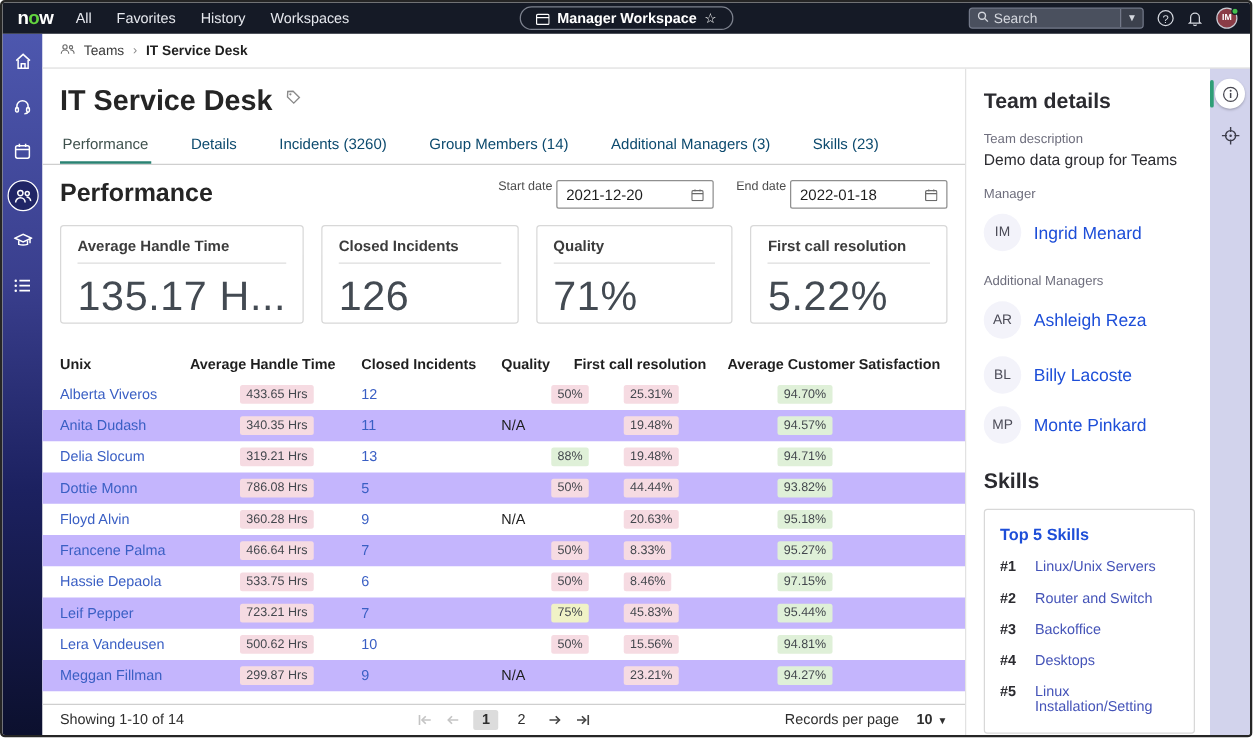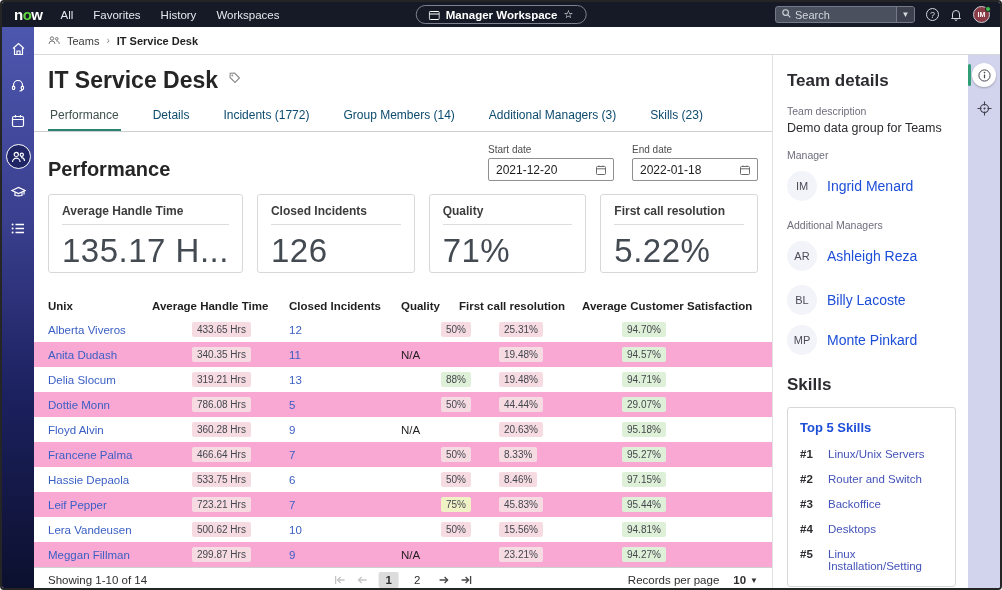--- a/index.html
+++ b/index.html
@@ -42,35 +42,35 @@
   .center-col { width:738px; flex:none; display:flex; flex-direction:column; background:#fff; }
   .page-head { padding:12px 14px 0 14px; display:flex; align-items:center; gap:9px; }
   .page-title { font-size:23px; font-weight:bold; color:#252525; }
   .tabs { display:flex; gap:30px; padding:10px 14px 0 14px; border-bottom:1px solid #cfcfcf; }
   .tab { font-size:12px; color:#0c4a6e; padding:4px 2px 7px 2px; cursor:pointer; border-bottom:2px solid transparent; }
   .tab.active { color:#3f514d; border-bottom:2px solid #2a8273; }
 
   .perf-row { display:flex; align-items:flex-end; padding:12px 14px 0 14px; }
   .perf-title { font-size:20px; font-weight:bold; color:#252525; }
   .dates { margin-left:auto; display:flex; gap:18px; }
-  .date-group { display:flex; flex-direction:column; gap:3px; }
+  .date-group { display:flex; flex-direction:row; gap:3px; }
   .date-label { font-size:10px; color:#4d4d4d; }
   .date-input { width:126px; height:23px; border:1px solid #8f8f8f; border-radius:2px; display:flex; align-items:center; padding:0 7px; font-size:12px; color:#1c1c1c; justify-content:space-between; background:#fff; }
   .date-input svg { display:block; }
 
   .kpi-row { display:flex; gap:14px; padding:13px 14px 0 14px; }
   .kpi-card { flex:1; border:1px solid #d8d8d8; border-radius:3px; padding:9px 13px 10px 13px; height:79px; background:#fff; }
   .kpi-label { font-size:12px; color:#3c3c3c; font-weight:bold; padding-bottom:6px; border-bottom:1px solid #ddd; }
   .kpi-value { font-size:33px; color:#434a52; font-weight:normal; margin-top:7px; letter-spacing:0.5px; white-space:nowrap; overflow:hidden; }
 
   
   .grid-table { margin-top:22px; font-size:11.5px; }
   .t-row { display:grid; grid-template-columns:104px 137px 112px 58px 123px 1fr; padding:0 0 0 14px; align-items:center; min-height:25px; }
   .t-head { font-weight:bold; color:#1f1f1f; min-height:22px; }
-  .t-row.shade { background:#f9a8d4; }
+  .t-row.shade { background:#c4b5fd; }
   .cell-link { color:#3a5fc4; cursor:pointer; text-decoration:none; }
   .badge { display:inline-block; font-size:10px; color:#43474d; padding:2px 5px; border-radius:2px;margin-left:40px; }
   .badge.pink { background:#f6dbe2; }
   .badge.green { background:#dff0d8; }
   .badge.yellow { background:#f0f2c6; }
   .plain-na { color:#1f1f1f; font-size:11.5px; }
 
   .table-footer { margin-top:auto; border-top:1px solid #cfcfcf; height:25px; flex:none; display:flex; align-items:center; padding:0 14px; font-size:11.5px; color:#2e2e2e; position:relative; }
   .pager { position:absolute; left:50%; transform:translateX(-50%); display:flex; align-items:center; gap:10px; }
   .pg-btn { display:flex; align-items:center; cursor:pointer; }
@@ -220,21 +220,21 @@
           <div class="page-head">
             <span class="page-title">IT Service Desk</span>
             <span><svg width="15" height="15" viewBox="0 0 15 15">
                   <path d="M7.5 2 L12.5 7 L8 11.5 L3 6.5 L3.2 2.2 Z" fill="none" stroke="#8a8a8a" stroke-width="1.1"></path>
                   <circle cx="5.3" cy="4.4" r="0.9" fill="#8a8a8a"></circle>
                 </svg></span>
           </div>
           <div class="tabs" id="tabs">
               <div class="tab active">Performance</div>
               <div class="tab">Details</div>
-              <div class="tab">Incidents (1772)</div>
+              <div class="tab">Incidents (3260)</div>
               <div class="tab">Group Members (14)</div>
               <div class="tab">Additional Managers (3)</div>
               <div class="tab">Skills (23)</div>
             </div>
 
           <div class="perf-row">
             <span class="perf-title">Performance</span>
             <div class="dates">
               <div class="date-group">
                 <span class="date-label">Start date</span>
@@ -319,21 +319,21 @@
                   <div><span class="badge green">88%</span></div>
                   <div><span class="badge pink">19.48%</span></div>
                   <div><span class="badge green">94.71%</span></div>
                 </div>
                 <div class="t-row shade">
                   <div><a class="cell-link">Dottie Monn</a></div>
                   <div><span class="badge pink">786.08 Hrs</span></div>
                   <div><a class="cell-link">5</a></div>
                   <div><span class="badge pink">50%</span></div>
                   <div><span class="badge pink">44.44%</span></div>
-                  <div><span class="badge green">29.07%</span></div>
+                  <div><span class="badge green">93.82%</span></div>
                 </div>
                 <div class="t-row">
                   <div><a class="cell-link">Floyd Alvin</a></div>
                   <div><span class="badge pink">360.28 Hrs</span></div>
                   <div><a class="cell-link">9</a></div>
                   <div><span class="plain-na">N/A</span></div>
                   <div><span class="badge pink">20.63%</span></div>
                   <div><span class="badge green">95.18%</span></div>
                 </div>
                 <div class="t-row shade">

